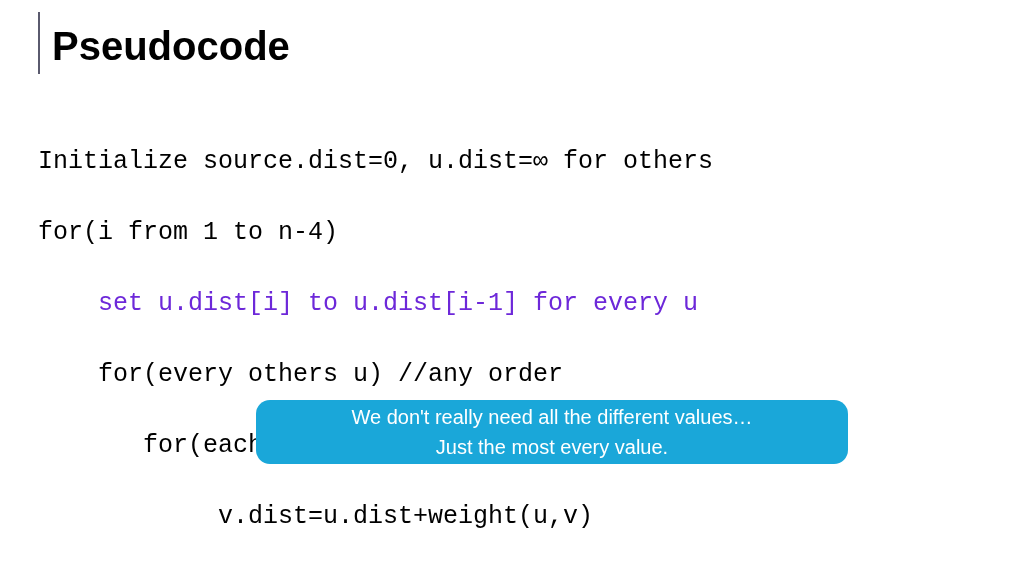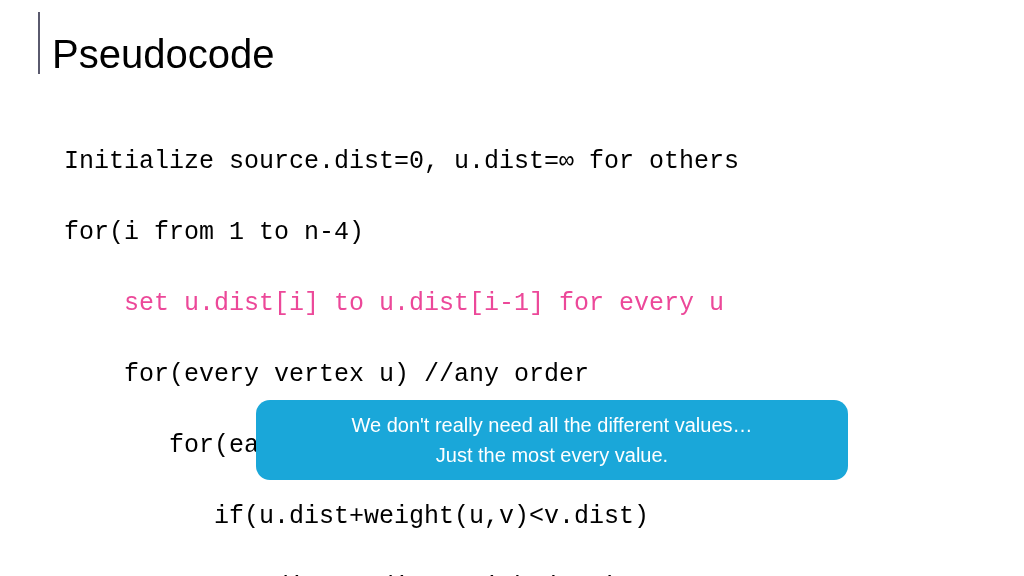--- a/index.html
+++ b/index.html
@@ -15,44 +15,44 @@
       position: absolute;
       left: 38px;
       top: 12px;
       width: 2px;
       height: 62px;
       background: #5a5a6e;
     }
     .title {
       position: absolute;
       left: 52px;
-      top: 32px;
+      top: 24px;
       font-size: 40px;
-      font-weight: 400;
+      font-weight: 700;
       color: #000;
       font-family: "Segoe UI Light", "Segoe UI", Arial, sans-serif;
     }
     .code-block {
       position: absolute;
       left: 38px;
       top: 108px;
       font-family: "Courier New", Courier, monospace;
       font-size: 25px;
       line-height: 1.42;
       color: #000;
       white-space: pre;
     }
-    .code-line { display: block; margin-left: 26px; }
-    .red { color: #ec4899; }
+    .code-line { display: block; }
+    .red { color: #6d28d9; }
     .callout {
       position: absolute;
       left: 256px;
       top: 400px;
       width: 592px;
-      height: 80px;
+      height: 64px;
       background: #1aa7d9;
       border-radius: 14px;
       display: flex;
       flex-direction: column;
       align-items: center;
       justify-content: center;
       color: #ffffff;
       font-family: Arial, "Segoe UI", sans-serif;
       font-size: 20px;
       line-height: 1.5;
@@ -64,23 +64,22 @@
 </head>
 <body>
 
 <div class="accent-bar"></div>
 <h1 class="title">Pseudocode</h1>
 
 <div class="code-block">
 <span class="code-line">Initialize source.dist=0, u.dist=∞ for others</span>
 <span class="code-line">for(i from 1 to n-4)</span>
 <span class="code-line red">    set u.dist[i] to u.dist[i-1] for every u</span>
-<span class="code-line">    for(every vertex u) //any order</span>
+<span class="code-line">    for(every others u) //any order</span>
 <span class="code-line">       for(each outgoing edge (u,v))//better!</span>
-<span class="code-line">          if(u.dist+weight(u,v)&lt;v.dist)</span>
 <span class="code-line">            v.dist=u.dist+weight(u,v)</span>
 
 
 
 
 </div>
 
 <div class="callout">
   <span class="line">We don't really need all the different values…</span>
   <span class="line">Just the most every value.</span>

